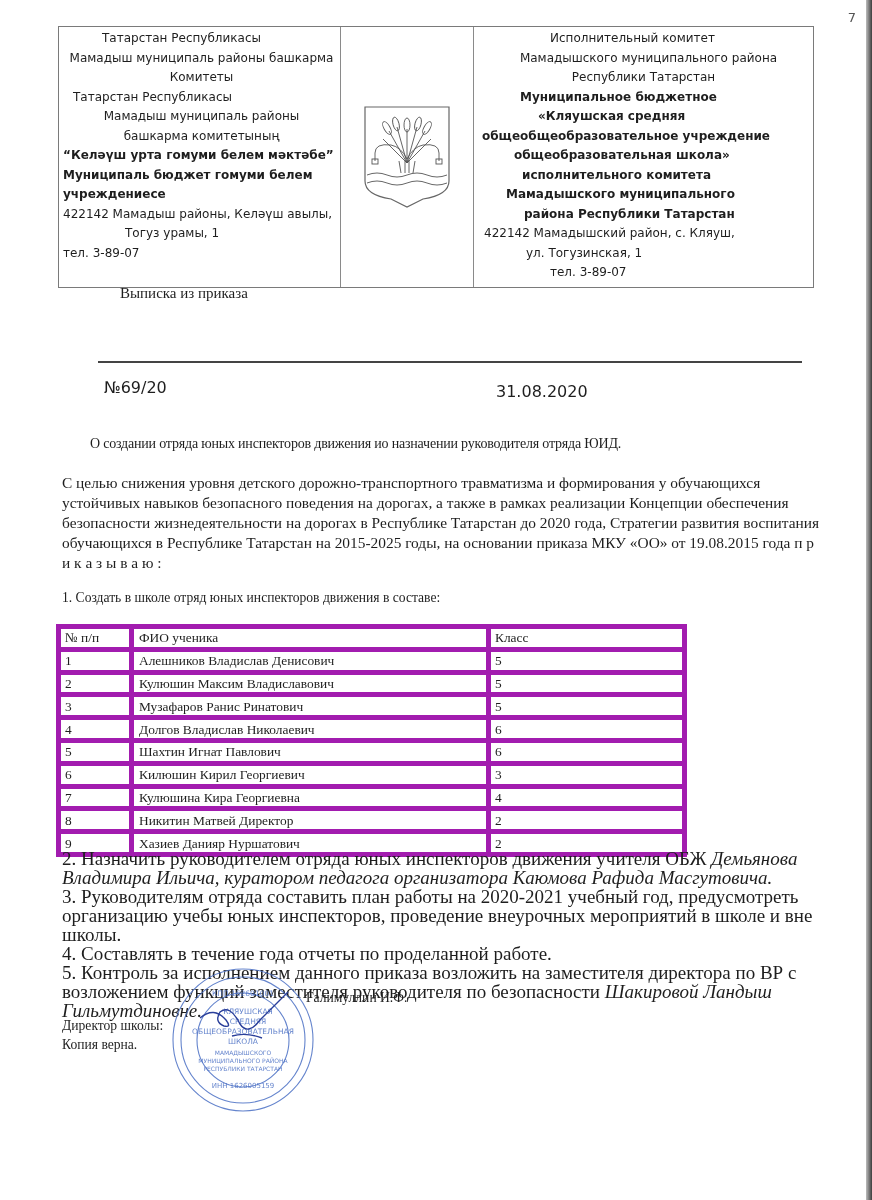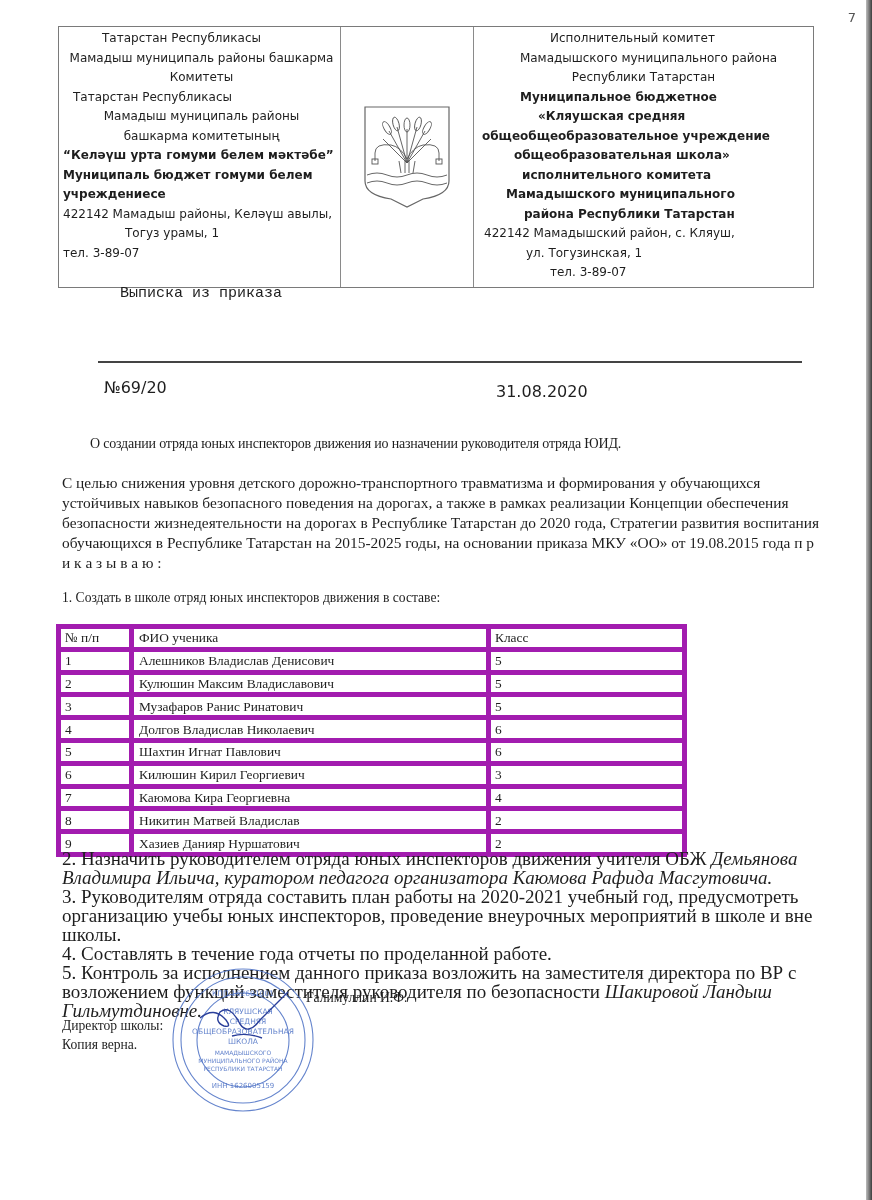--- a/index.html
+++ b/index.html
@@ -20,21 +20,21 @@
       border: 1px solid #7a7a7a; box-sizing: border-box; display: flex;
       font-family: "DejaVu Sans", sans-serif; font-size: 12px; line-height: 19.5px;
     }
     .hcol-left { width: 282px; border-right: 1px solid #8a8a8a; padding: 2px 0 0 4px; box-sizing: border-box; }
     .hcol-mid { width: 132px; border-right: 1px solid #8a8a8a; display: flex; align-items: center; justify-content: center; }
     .hcol-right { flex: 1; padding: 2px 0 0 0; box-sizing: border-box; }
     .hl { white-space: nowrap; }
     .b { font-weight: bold; }
     .c { text-align: center; }
 
-    .extract-title { position: absolute; left: 120px; top: 285px; font-family: Liberation Mono, monospace; font-size: 15px; }
+    .extract-title { position: absolute; left: 120px; top: 285px; font-family: Liberation Serif, serif; font-size: 15px; }
     .rule { position: absolute; left: 98px; top: 361px; width: 704px; height: 2px; background: #444; }
     .order-no { position: absolute; left: 104px; top: 378px; font-family: "DejaVu Sans", sans-serif; font-size: 16px; }
     .order-date { position: absolute; left: 496px; top: 382px; font-family: "DejaVu Sans", sans-serif; font-size: 16px; }
     .order-heading {
       position: absolute; left: 90px; top: 436px; font-weight: normal; font-size: 14px;
       letter-spacing: -0.2px;
     }
     .preamble { position: absolute; left: 62px; top: 473px; width: 760px; font-size: 15.4px; line-height: 20px; }
     .item1 { position: absolute; left: 62px; top: 590px; font-size: 13.6px; }
 
@@ -161,26 +161,26 @@
         <td class="name">Шахтин Игнат Павлович</td>
         <td>6</td>
       </tr>
       <tr>
         <td class="num">6</td>
         <td class="name">Килюшин Кирил Георгиевич</td>
         <td>3</td>
       </tr>
       <tr>
         <td class="num">7</td>
-        <td class="name">Каюмова Кира Георгиевна</td>
+        <td class="name">Кулюшина Кира Георгиевна</td>
         <td>4</td>
       </tr>
       <tr>
         <td class="num">8</td>
-        <td class="name">Никитин Матвей Владислав</td>
+        <td class="name">Никитин Матвей Директор</td>
         <td>2</td>
       </tr>
       <tr>
         <td class="num">9</td>
         <td class="name">Хазиев Данияр Нуршатович</td>
         <td>2</td>
       </tr>
     </tbody>
 </table>
 

